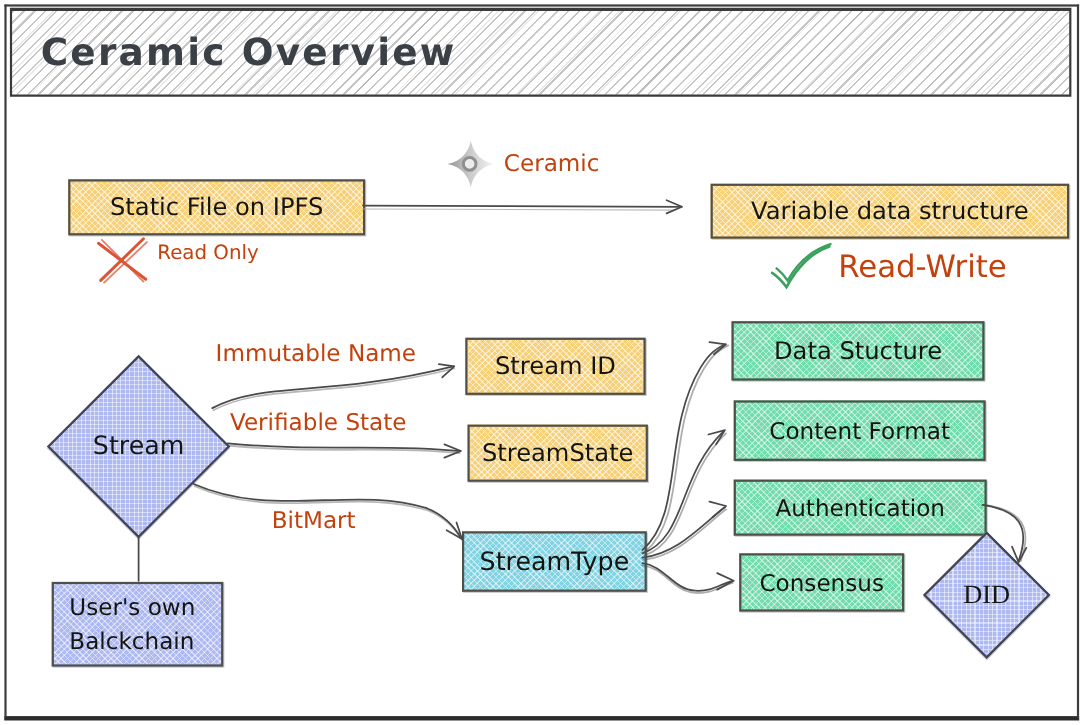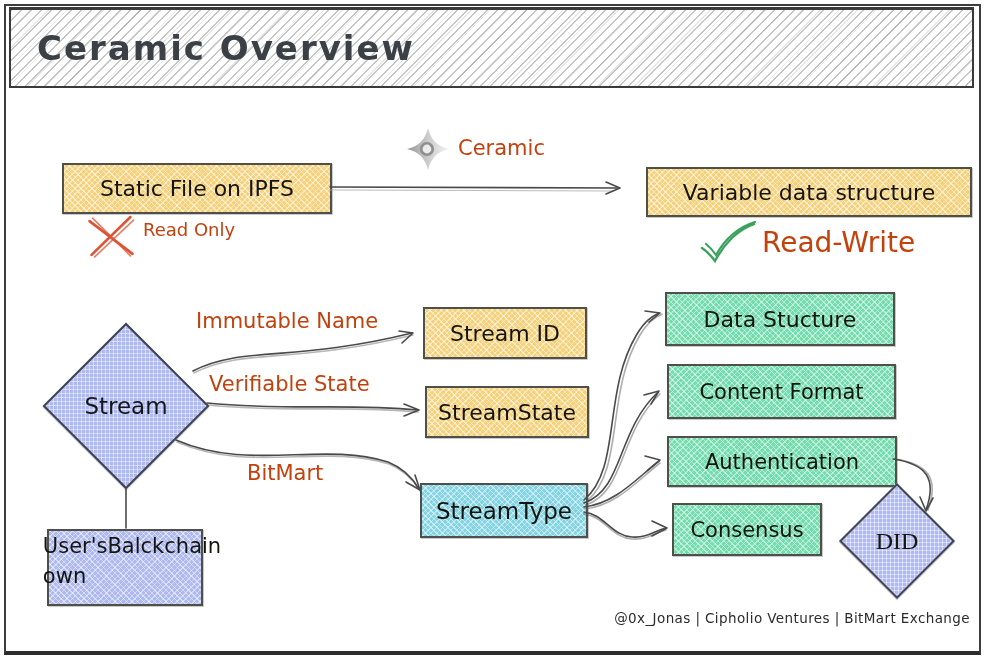--- a/index.html
+++ b/index.html
@@ -92,21 +92,21 @@
       <path d="M8 23 C13 27 16 31 18 34 C27 18 41 6 57 1" stroke="#3ba25d" stroke-width="2.2"></path>
     </svg>
   </span>
   <div class="flabel" style="left:762px;top:226px;font-size:28px;">Read-Write</div>
 
   <div class="diamond" style="left:46px;top:326px;width:160px;height:160px;">
     <div class="shape hatch-blue" style="width:114px;height:114px;"></div>
     <div class="lbl" style="font-size:23px;">Stream</div>
   </div>
 
-  <div class="node hatch-blue" style="left:47px;top:529px;width:152px;height:73px;flex-direction:row;
+  <div class="node hatch-blue" style="left:47px;top:529px;width:152px;height:73px;flex-direction:column;
        align-items:flex-start;justify-content:center;padding-left:14px;width:138px;font-size:21px;line-height:1.45;">
     <div>User's own</div>
     <div>Balckchain</div>
   </div>
 
   <div class="flabel" style="left:209px;top:372px;font-size:21px;">Verifiable State</div>
   <div class="flabel" style="left:196px;top:309px;font-size:21px;">Immutable Name</div>
   <div class="flabel" style="left:247px;top:461px;font-size:21px;">BitMart</div>
 
   <div class="node hatch-yellow" style="left:423px;top:307px;width:160px;height:48px;">Stream ID</div>
@@ -156,14 +156,13 @@
       <path d="M652 521 L667 528 M652 536 L667 528"></path>
 
       <path id="p9" d="M893 459 C927 464 937 479 926 510"></path>
       <use href="#p9" transform="translate(2,0)" opacity=".45"></use>
       <path d="M920 497 L926 511 M933 498 L926 511"></path>
 
       <path d="M126 488 L126 528"></path>
     </g>
   </svg>
 
-  <div class="footer">@0x_Jonas | Cipholio Ventures | BitMart Exchange</div>
 </div>
 
 </body></html>

